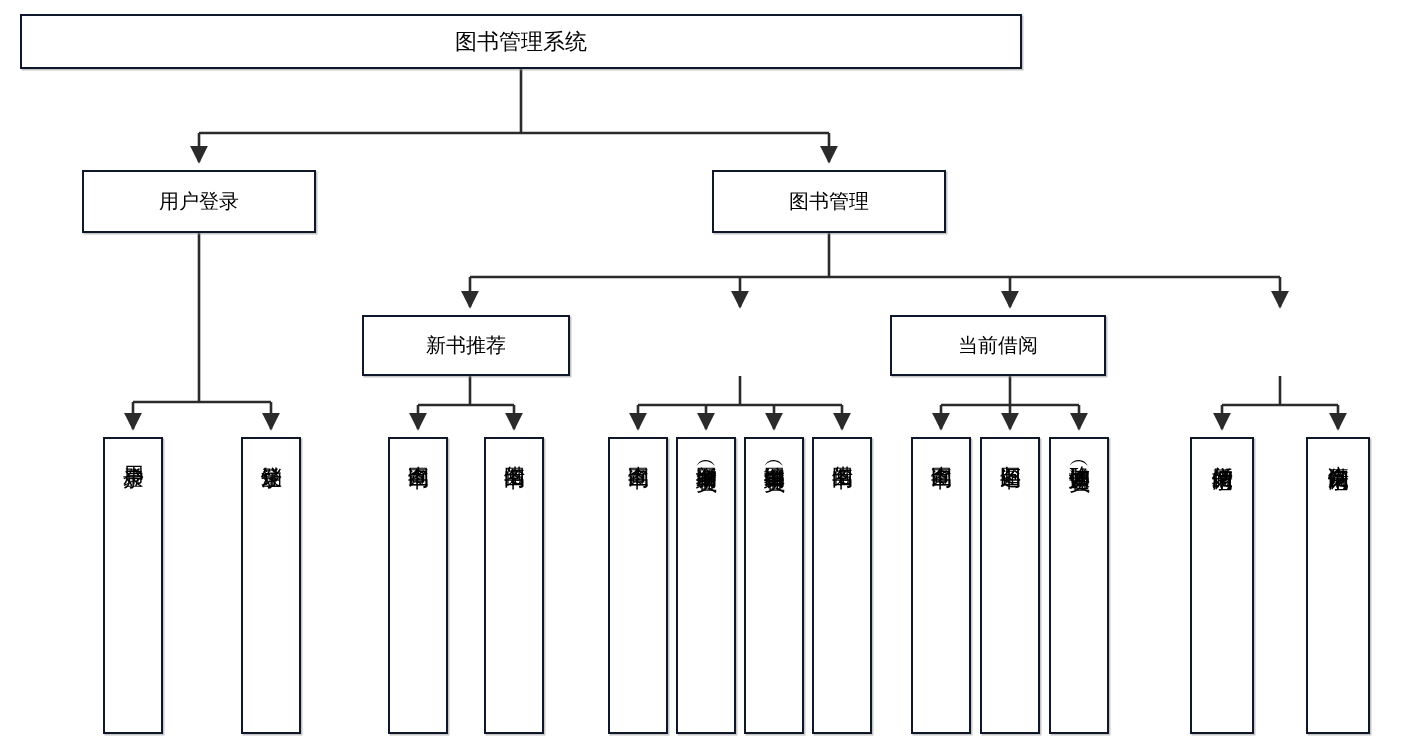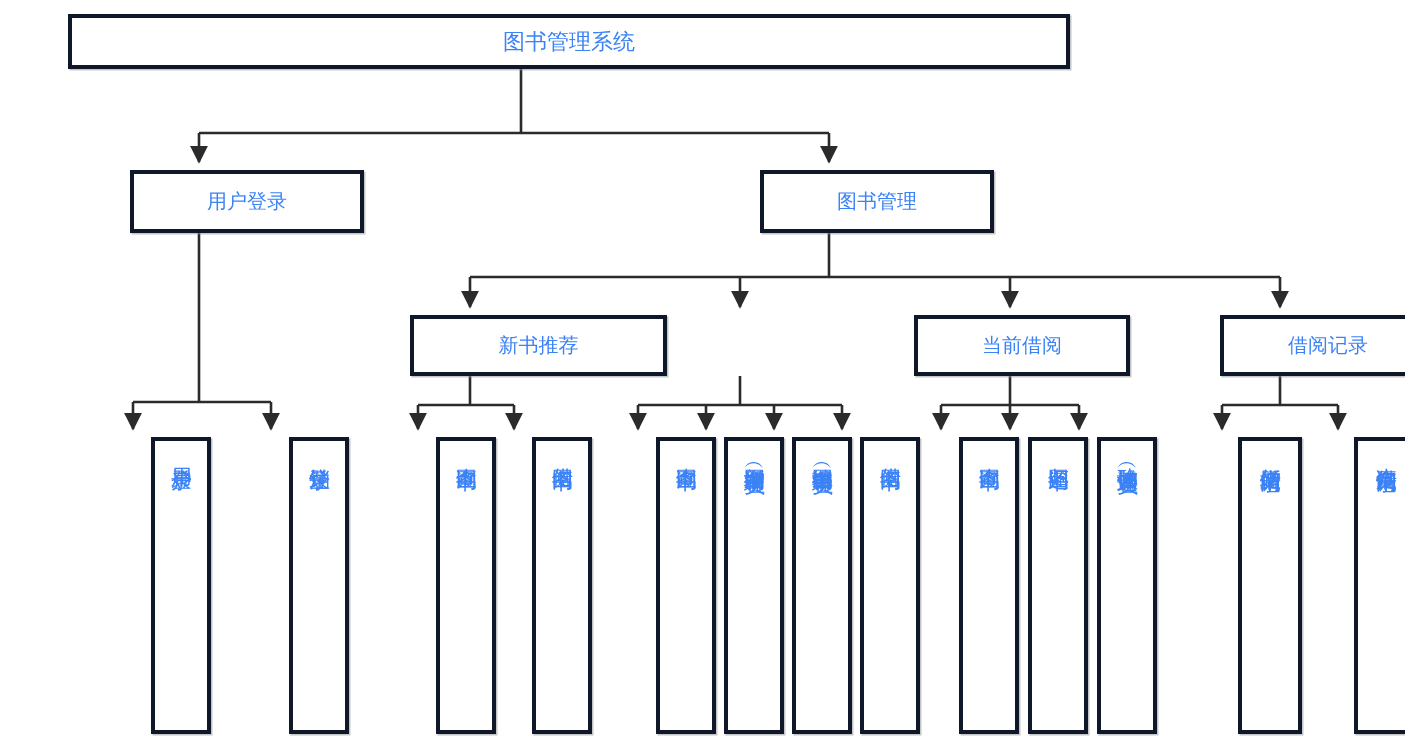--- a/index.html
+++ b/index.html
@@ -25,27 +25,26 @@
     left: 0;
     top: 0;
     width: 1405px;
     height: 747px;
     pointer-events: none;
   }
   .node {
     position: absolute;
     box-sizing: border-box;
     background: #ffffff;
-    border: 4px solid #0f172a;
+    border: 2px solid #0f172a;
     display: flex;
     align-items: center;
     justify-content: center;
-    color: #3b82f6;
+    color: #000000;
     box-shadow: 1.5px 1.5px 0 rgba(150,150,150,0.55);
-    margin-left: 48px;
   }
   .node .lbl {
     display: block;
     text-align: center;
     line-height: 1.08;
   }
   
   .lvl1 {
     font-size: 22px;
   }
@@ -148,32 +147,29 @@
   </div>
 
   <div class="node lvl2" style="left:82px; top:170px; width:234px; height:63px;">
     <span class="lbl">用户登录</span>
   </div>
 
   <div class="node lvl2" style="left:712px; top:170px; width:234px; height:63px;">
     <span class="lbl">图书管理</span>
   </div>
 
-  <div class="node lvl3" style="left:362px; top:315px; width:257px; height:61px;">
+  <div class="node lvl3" style="left:362px; top:315px; width:208px; height:61px;">
     <span class="lbl">新书推荐</span>
   </div>
 
 
-  <div class="node lvl3" style="left:866px; top:315px; width:216px; height:61px;">
+  <div class="node lvl3" style="left:890px; top:315px; width:216px; height:61px;">
     <span class="lbl">当前借阅</span>
   </div>
 
-  <div class="node lvl3" style="left:1172px; top:315px; width:216px; height:61px;">
-    <span class="lbl">借阅记录</span>
-  </div>
 
   <div class="node leaf" style="left:103px; top:437px; width:60px; height:297px;">
     <span class="lbl">用户登录</span>
   </div>
 
   <div class="node leaf" style="left:241px; top:437px; width:60px; height:297px;">
     <span class="lbl">注销登录</span>
   </div>
 
   <div class="node leaf" style="left:388px; top:437px; width:60px; height:297px;">

